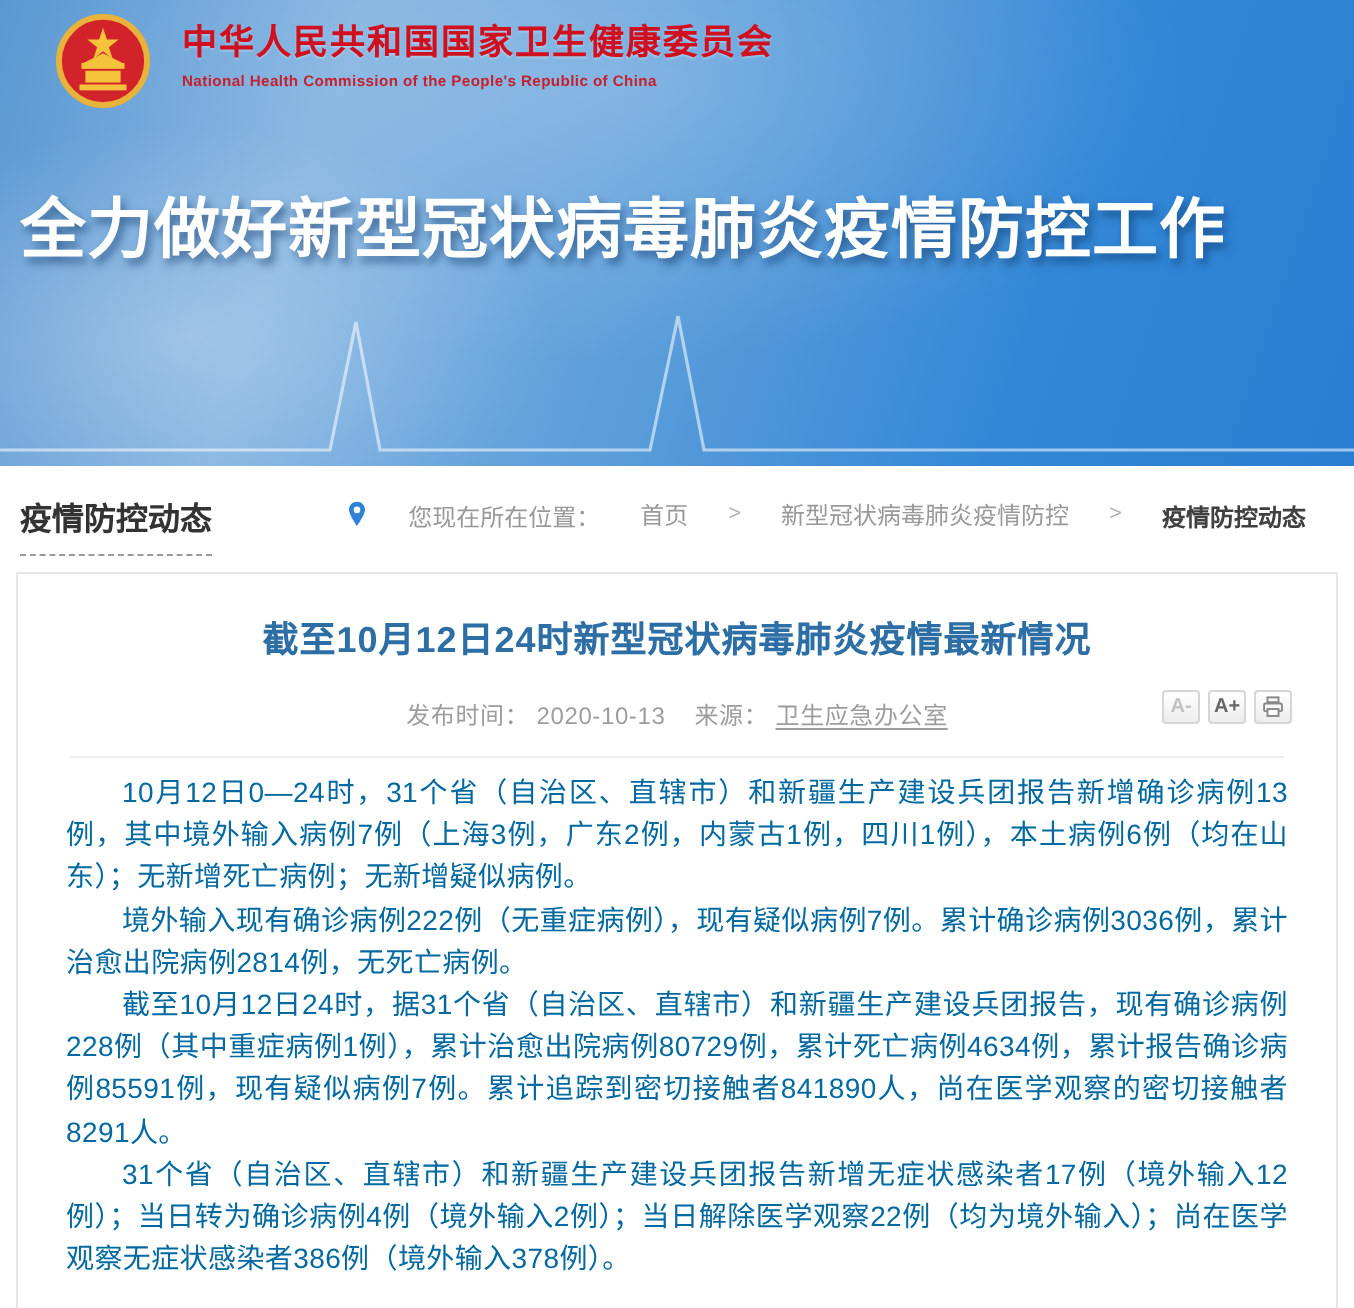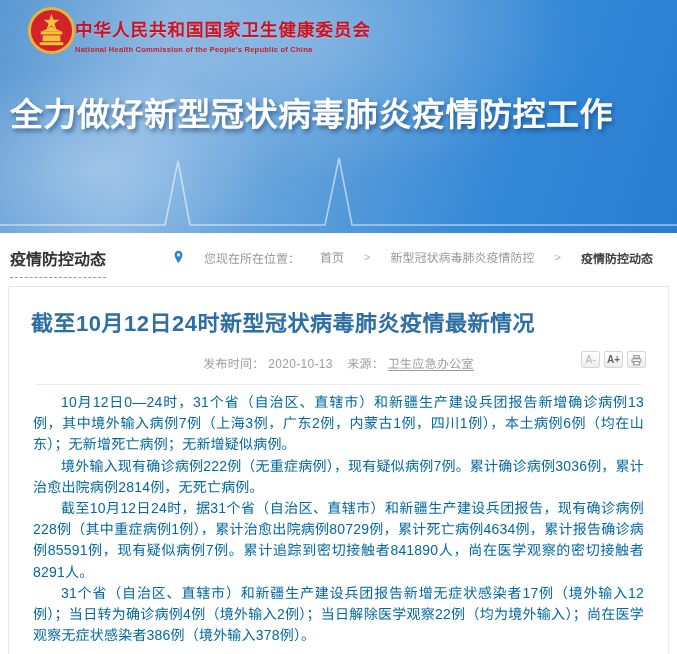--- a/index.html
+++ b/index.html
@@ -9,21 +9,21 @@
   
   .banner {
     position: relative; width: 677px; height: 233px; overflow: hidden;
     background:
       radial-gradient(ellipse 260px 150px at 14% 72%, rgba(255,255,255,0.28), rgba(255,255,255,0) 70%),
       radial-gradient(ellipse 420px 200px at 45% 18%, rgba(255,255,255,0.20), rgba(255,255,255,0) 70%),
       linear-gradient(108deg, #5b98d2 0%, #7fb1e0 24%, #5e9fda 48%, #3287d6 76%, #2a7ed2 100%);
   }
   .site-ident {
     position: absolute; left: 28px; top: 7px;
-    display: flex; align-items: flex-end; gap: 0; cursor: pointer;
+    display: flex; align-items: flex-start; gap: 16px; cursor: pointer;
   }
   .emblem { width: 47px; height: 47px; flex: 0 0 auto; }
   .org-names { display: flex; flex-direction: column; }
   .org-cn { color: #d0101f; font-size: 17.5px; font-weight: bold; letter-spacing: 1px;
     text-shadow: 0 1px 1px rgba(255,255,255,0.25); }
   .org-en { color: #c6212d; font-size: 7.6px; font-weight: bold; margin-top: 4px; letter-spacing: 0.2px; }
 
   .banner-title {
     position: absolute; left: 10px; top: 88px; width: 660px;
     color: #ffffff; font-size: 33px; font-weight: bold; letter-spacing: 0.5px;
@@ -46,21 +46,21 @@
   .crumb-link { color: #999; text-decoration: none; cursor: pointer; font-family: Liberation Serif, serif; }
   .crumb-sep { color: #b0b0b0; font-size: 11px; }
   .crumb-current { color: #404040; font-weight: bold; }
 
   
   .card {
     margin: 8px 8px 0 8px; background: #fff; border: 1px solid #e7e7e7;
     height: 600px; padding: 16px 22px 20px 22px; position: relative;
   }
   .article-title {
-    color: #2d6ea5; font-size: 22px; font-weight: bold;
+    text-align: center; color: #2d6ea5; font-size: 18px; font-weight: bold;
     letter-spacing: 0.5px; margin-top: 2px;
   }
   .meta-row {
     position: relative; text-align: center; margin-top: 17px;
     font-size: 12px; color: #9d9d9d; letter-spacing: 0.3px;
   }
   .meta-row .source-name { text-decoration: underline; text-underline-offset: 2px; }
   .tools { position: absolute; right: 0; top: -3px; display: flex; gap: 4px; }
   .tool-btn {
     width: 19px; height: 17px; border: 1px solid #d6d6d6; border-radius: 2px;

